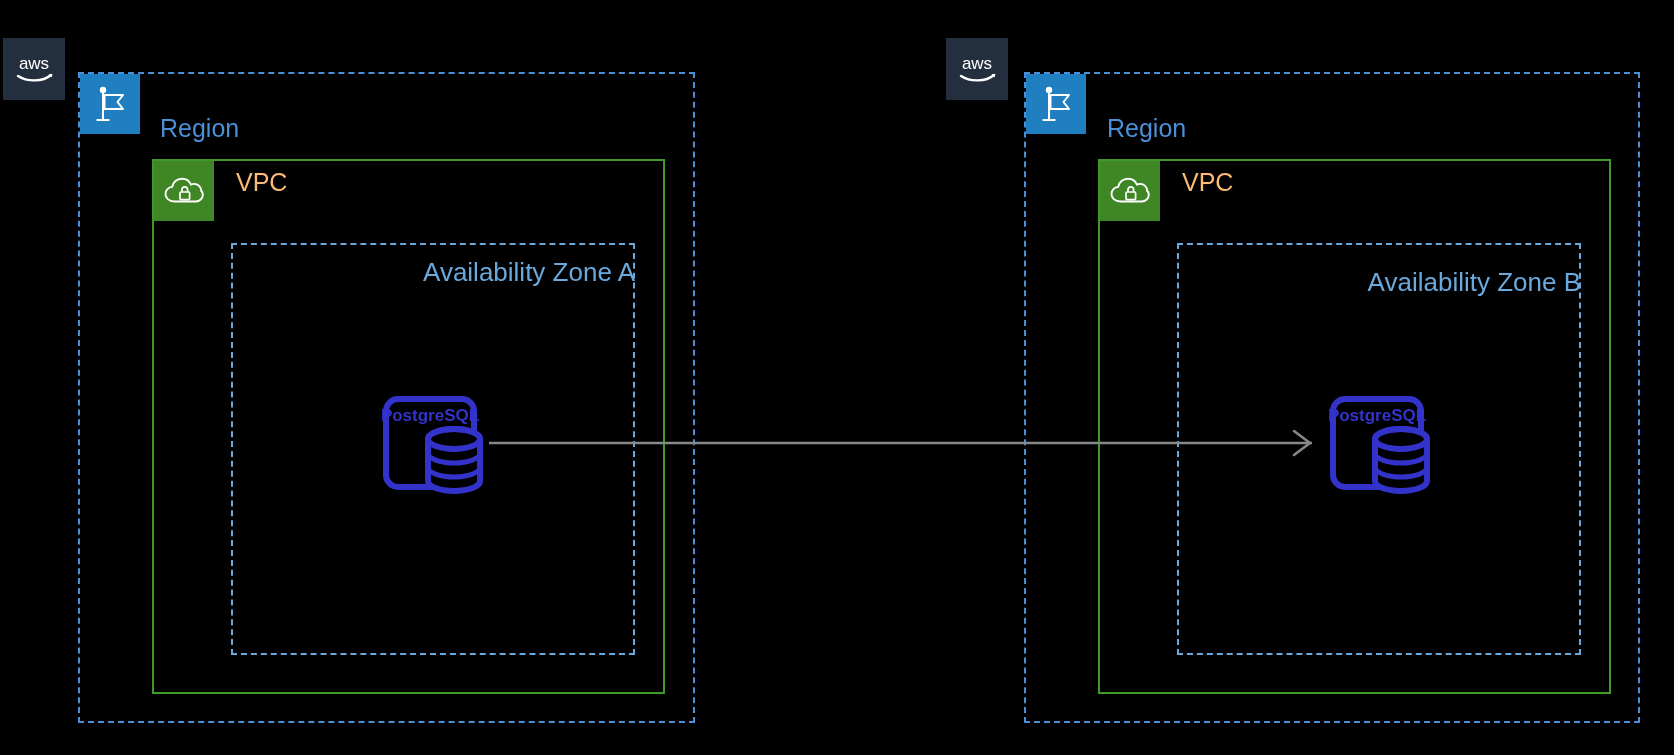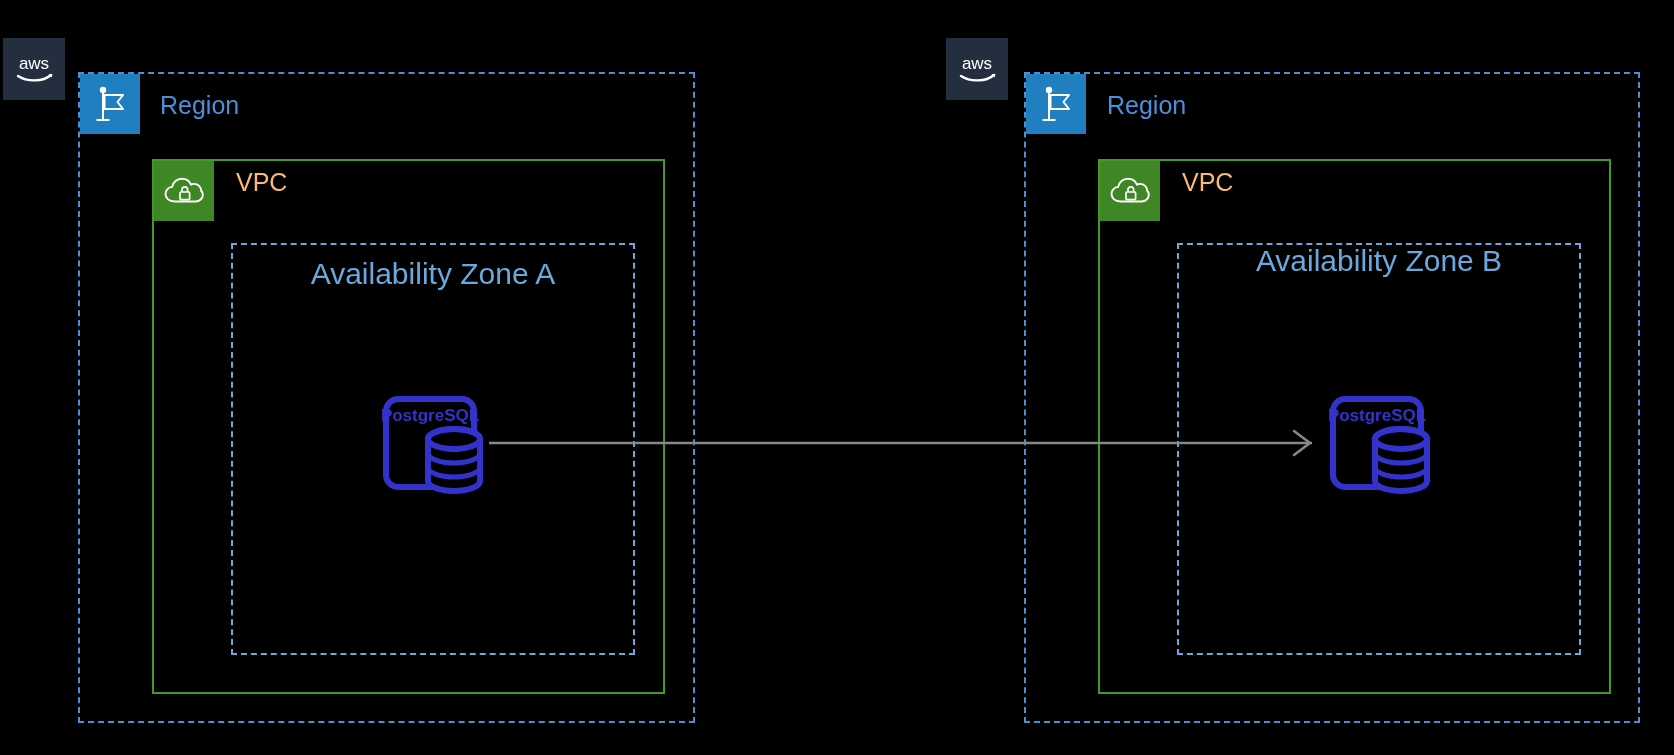--- a/index.html
+++ b/index.html
@@ -49,20 +49,21 @@
     display: flex;
     align-items: center;
     justify-content: center;
   }
   .region-label {
     position: absolute;
     color: #4a90d9;
     font-size: 25px;
     line-height: 1;
     white-space: nowrap;
+    margin-top: 23px;
   }
 
   
   .vpc-box {
     position: absolute;
     border: 2px solid #3f9a27;
     box-sizing: border-box;
     background: transparent;
   }
   .vpc-icon {
@@ -85,24 +86,24 @@
   
   .az-box {
     position: absolute;
     border: 2px dashed #6aa9dd;
     box-sizing: border-box;
     background: transparent;
   }
   .az-label {
     position: absolute;
     color: #6aa9dd;
-    font-size: 30px;
+    font-size: 26px;
     line-height: 1;
     white-space: nowrap;
-    text-align: center;
+    text-align: right;
   }
 
   
   .pg-node {
     position: absolute;
     width: 118px;
     height: 118px;
   }
   .pg-node svg { display: block; }
 
@@ -210,21 +211,21 @@
       <rect x="17.0" y="18.0" width="9.6" height="7.6" rx="1" fill="none" stroke="#ffffff" stroke-width="1.7"></rect>
       <path d="M19.0 18.0 L19.0 15.8 C19.0 13.9 20.2 12.9 21.8 12.9
                C23.4 12.9 24.6 13.9 24.6 15.8 L24.6 18.0" fill="none" stroke="#ffffff" stroke-width="1.7"></path>
     </svg>
   </div>
 
   <span class="vpc-label" style="left:1182px; top:170px;">VPC</span>
 
   <div class="az-box" style="left:1177px; top:243px; width:404px; height:412px;"></div>
 
-  <span class="az-label" style="left:1177px; top:246px; width:404px;">Availability Zone B</span>
+  <span class="az-label" style="left:1177px; top:269px; width:404px;">Availability Zone B</span>
 
   <div class="pg-node" style="left:1325px; top:377px;">
     <svg width="118" height="118" viewBox="0 0 118 118" aria-hidden="true">
       <rect x="8" y="22" width="88" height="88" rx="12" ry="12" fill="none" stroke="#3333cc" stroke-width="6"></rect>
       <text x="52" y="44" text-anchor="middle" fill="#3333cc" font-family="Liberation Sans, sans-serif" font-size="17" font-weight="bold">PostgreSQL</text>
       <g fill="#000000" stroke="#3333cc" stroke-width="6">
         <ellipse cx="76" cy="62" rx="26" ry="10"></ellipse>
         <path d="M50 62 L50 104 A26 10 0 0 0 102 104 L102 62" fill="#000000"></path>
       </g>
       <g fill="none" stroke="#3333cc" stroke-width="5">

